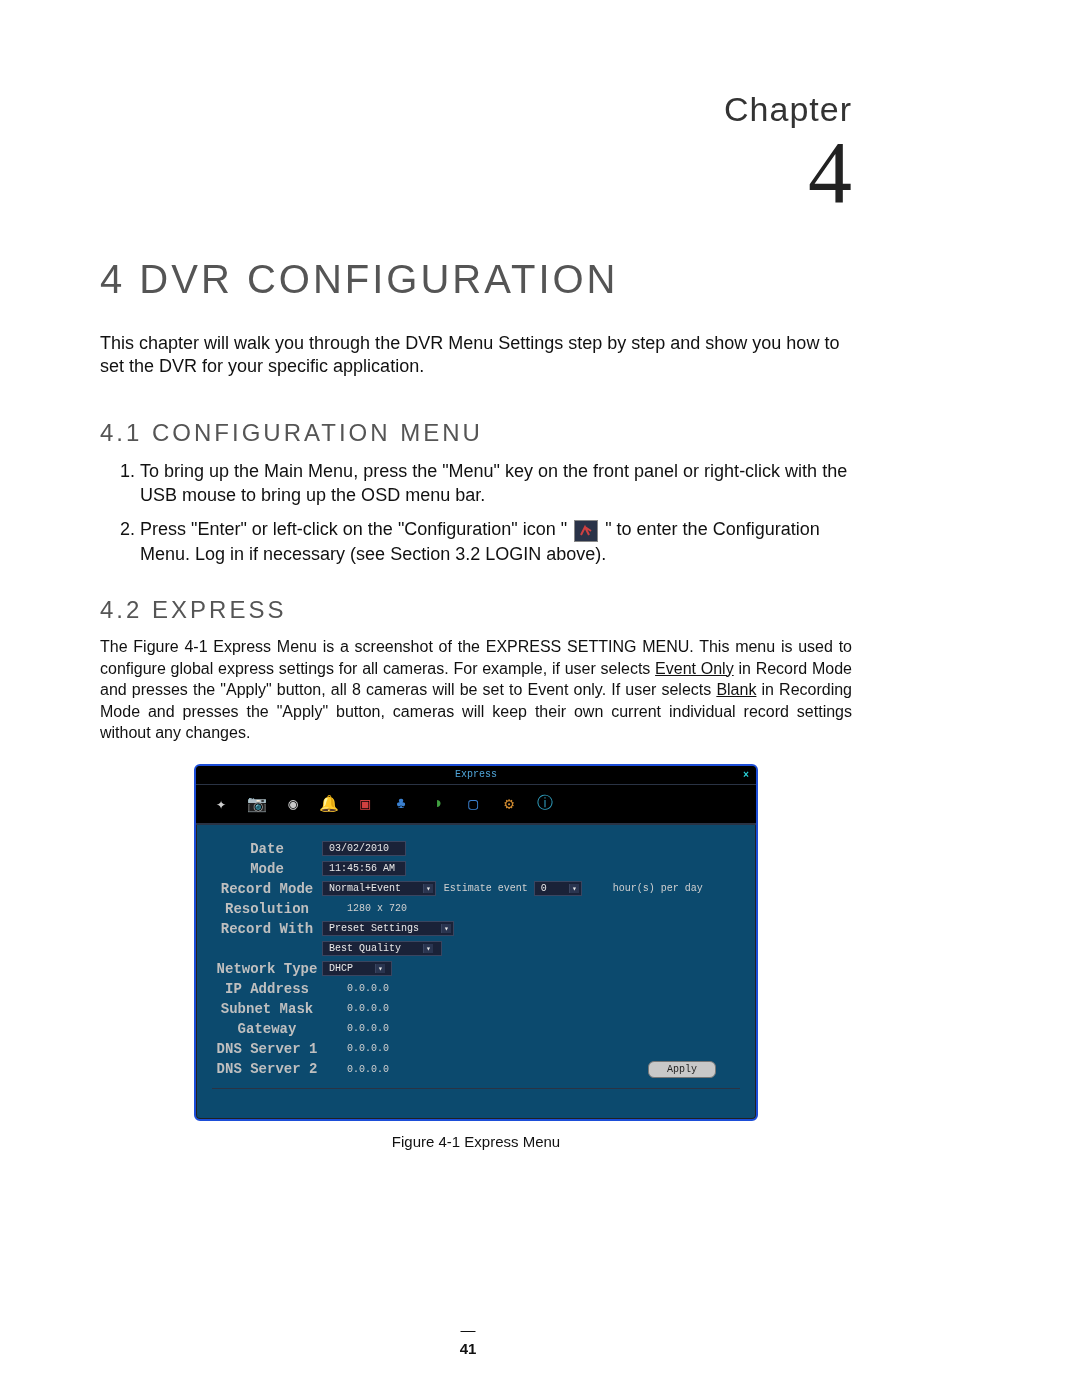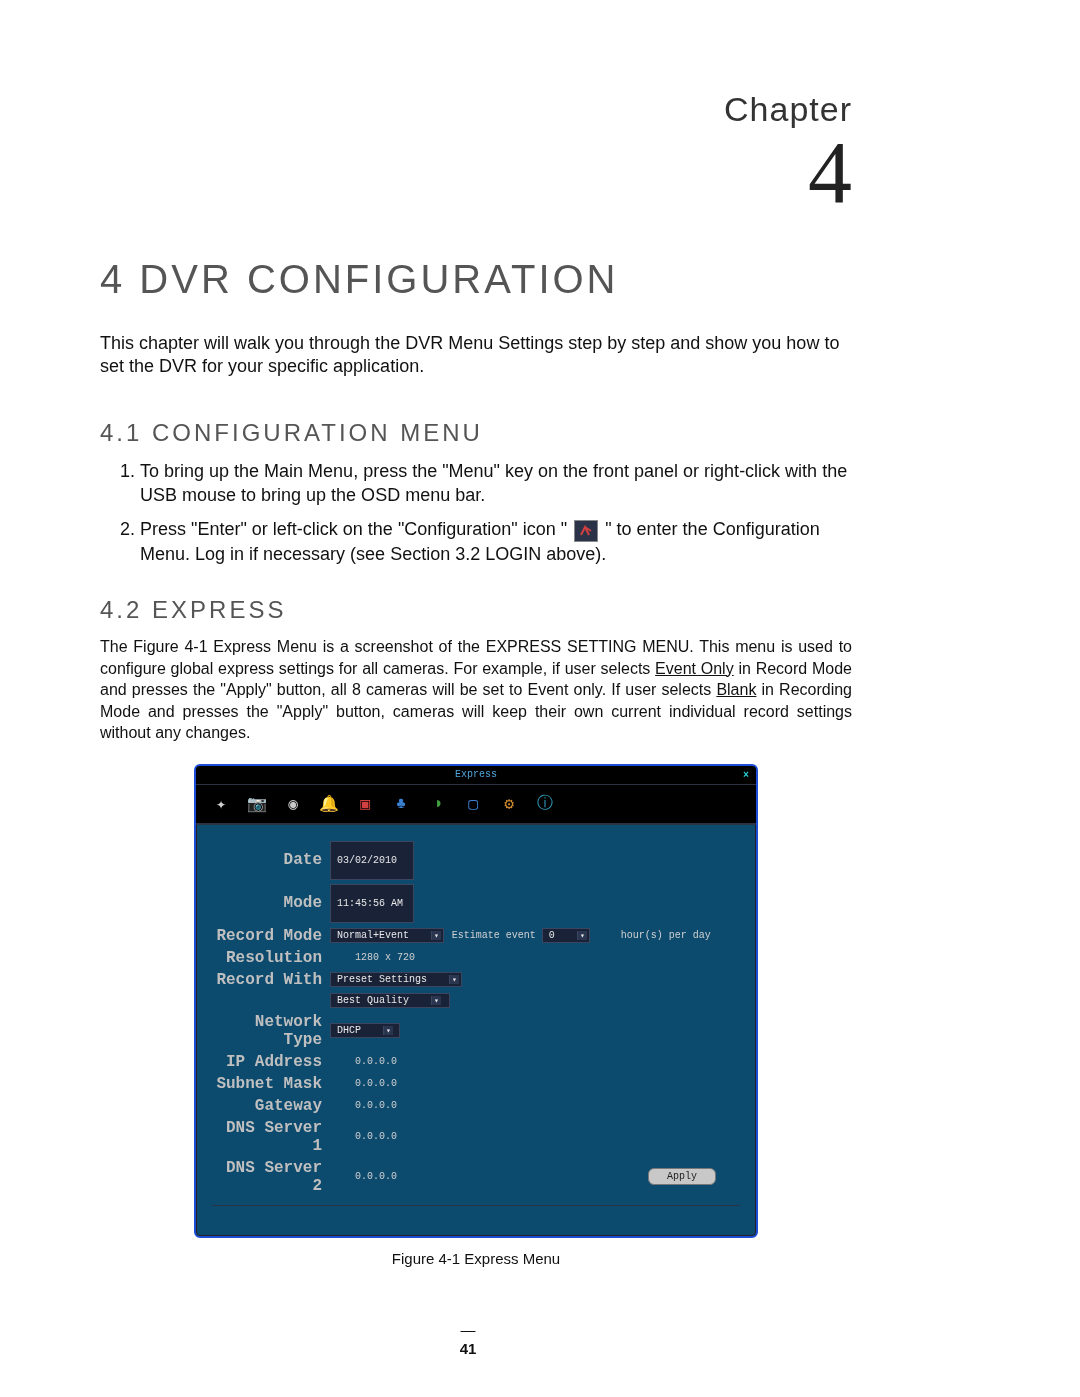--- a/index.html
+++ b/index.html
@@ -129,36 +129,35 @@
     padding: 12px 16px 16px 16px;
   }
   .ss-row {
     display: flex;
     align-items: center;
     margin: 4px 0;
     min-height: 16px;
   }
   .ss-label {
     width: 110px;
-    text-align: right;
-    padding-right: 8px;
+    text-align: center;
     color: #bfbfbf;
     font-weight: bold;
-    font-size: 16px;
+    font-size: 14px;
   }
   .ss-value {
     color: #d0d0d0;
     font-size: 10px;
     margin-left: 25px;
   }
   .ss-input {
     background: #1a2238;
     border: 1px solid #3a4560;
     color: #e8e8e8;
-    padding: 13px 6px;
+    padding: 1px 6px;
     font-family: inherit;
     font-size: 10px;
     min-width: 70px;
   }
   .ss-select {
     background: #1a2238;
     border: 1px solid #3a4560;
     color: #e8e8e8;
     padding: 1px 2px 1px 6px;
     font-family: inherit;

